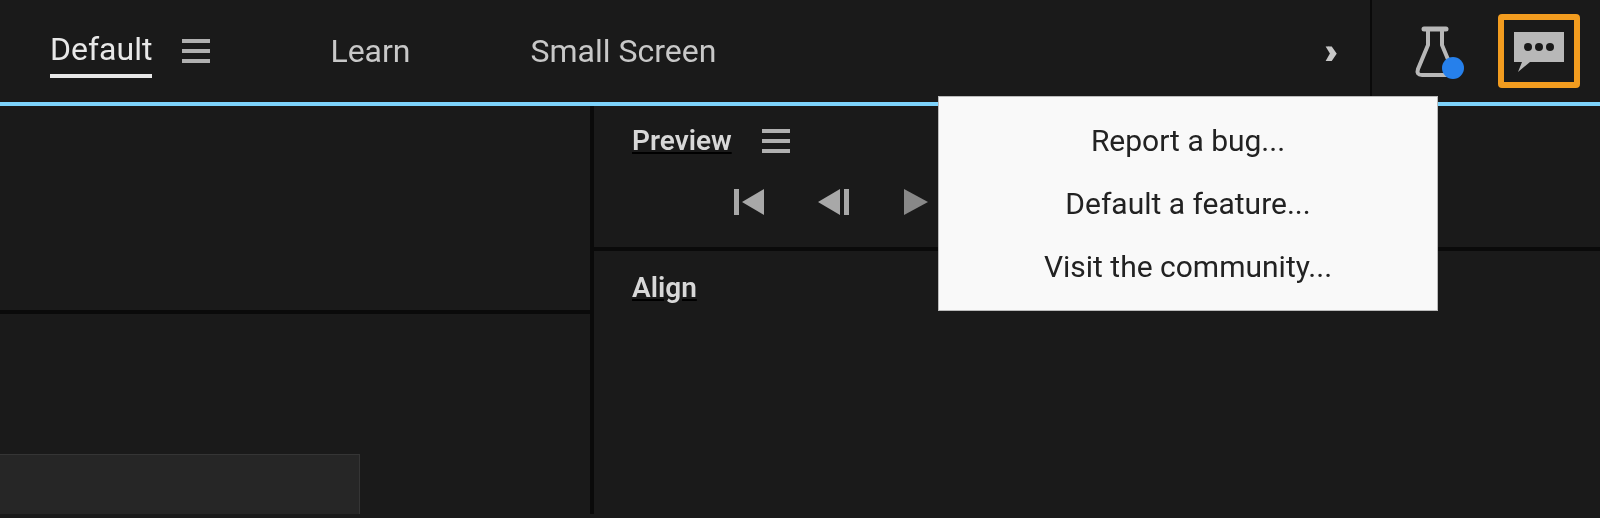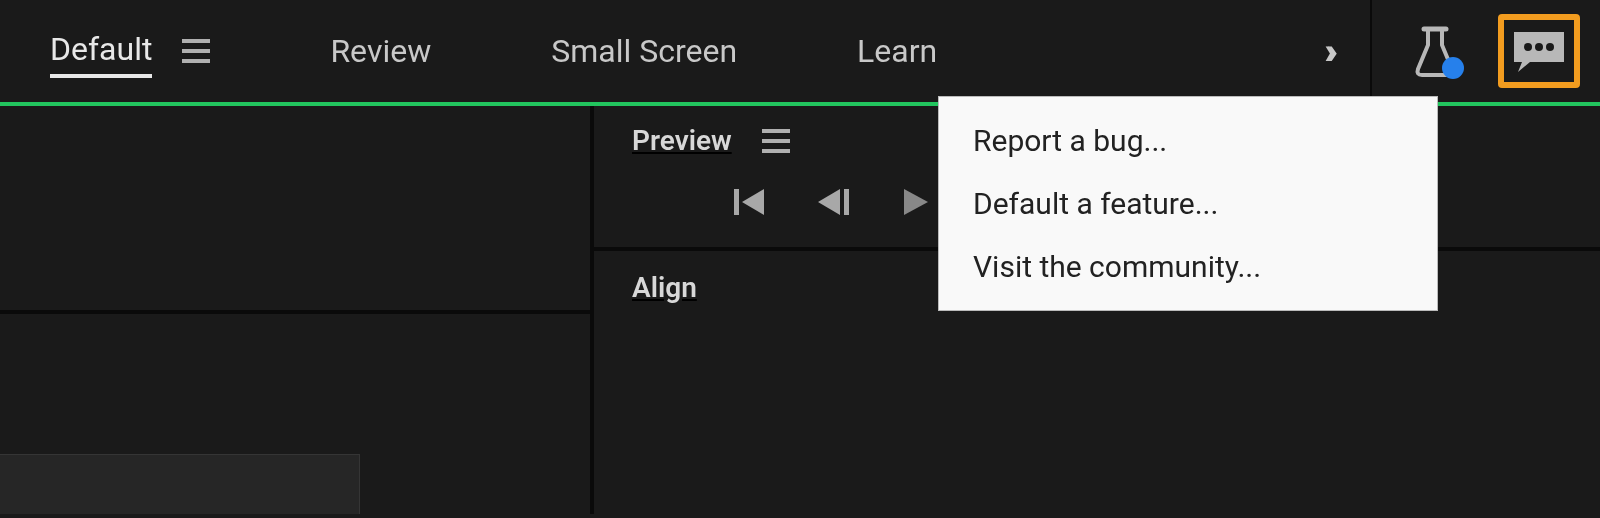--- a/index.html
+++ b/index.html
@@ -13,21 +13,21 @@
       background: #1a1a1a;
       font-family: -apple-system, BlinkMacSystemFont, "Segoe UI", Roboto, sans-serif;
       overflow: hidden;
       position: relative;
     }
     .top-bar {
       height: 106px;
       display: flex;
       align-items: center;
       padding: 0 30px 0 50px;
-      border-bottom: 4px solid #22c55e;
+      border-bottom: 4px solid #7dd3fc;
       position: relative;
     }
     .workspace-tabs {
       display: flex;
       gap: 120px;
       align-items: center;
     }
     .workspace-tab {
       color: #c8c8c8;
       font-size: 32px;
@@ -184,39 +184,39 @@
       background: #f9f9f9;
       z-index: 100;
       padding: 12px 0;
       border: 1px solid #bbb;
     }
     .dropdown-item {
       padding: 14px 34px;
       font-size: 30px;
       color: #222;
       cursor: pointer;
+      text-align: center;
     }
     svg { display: block; }
   </style>
 </head>
 <body>
 
 <div class="top-bar">
   <div class="workspace-tabs">
     <div class="workspace-tab-group">
       <div class="workspace-tab active">Default</div>
       <div class="menu-icon">
         <span></span>
           <span></span>
           <span></span>
       </div>
     </div>
-    <div class="workspace-tab">Review</div>
+    <div class="workspace-tab">Learn</div>
     <div class="workspace-tab">Small Screen</div>
-    <div class="workspace-tab">Learn</div>
   </div>
   <div class="top-right">
     <div class="chevrons">››</div>
     <div class="divider-v"></div>
     <div class="beaker-wrap">
       <svg width="46" height="52" viewBox="0 0 46 52">
         <path d="M 16 4 L 16 20 L 6 44 Q 4 50 10 50 L 36 50 Q 42 50 40 44 L 30 20 L 30 4 Z" fill="none" stroke="#b8b8b8" stroke-width="4" stroke-linejoin="round"></path>
         <line x1="12" y1="4" x2="34" y2="4" stroke="#b8b8b8" stroke-width="5" stroke-linecap="round"></line>
       </svg>
       <div class="beaker-badge"></div>

